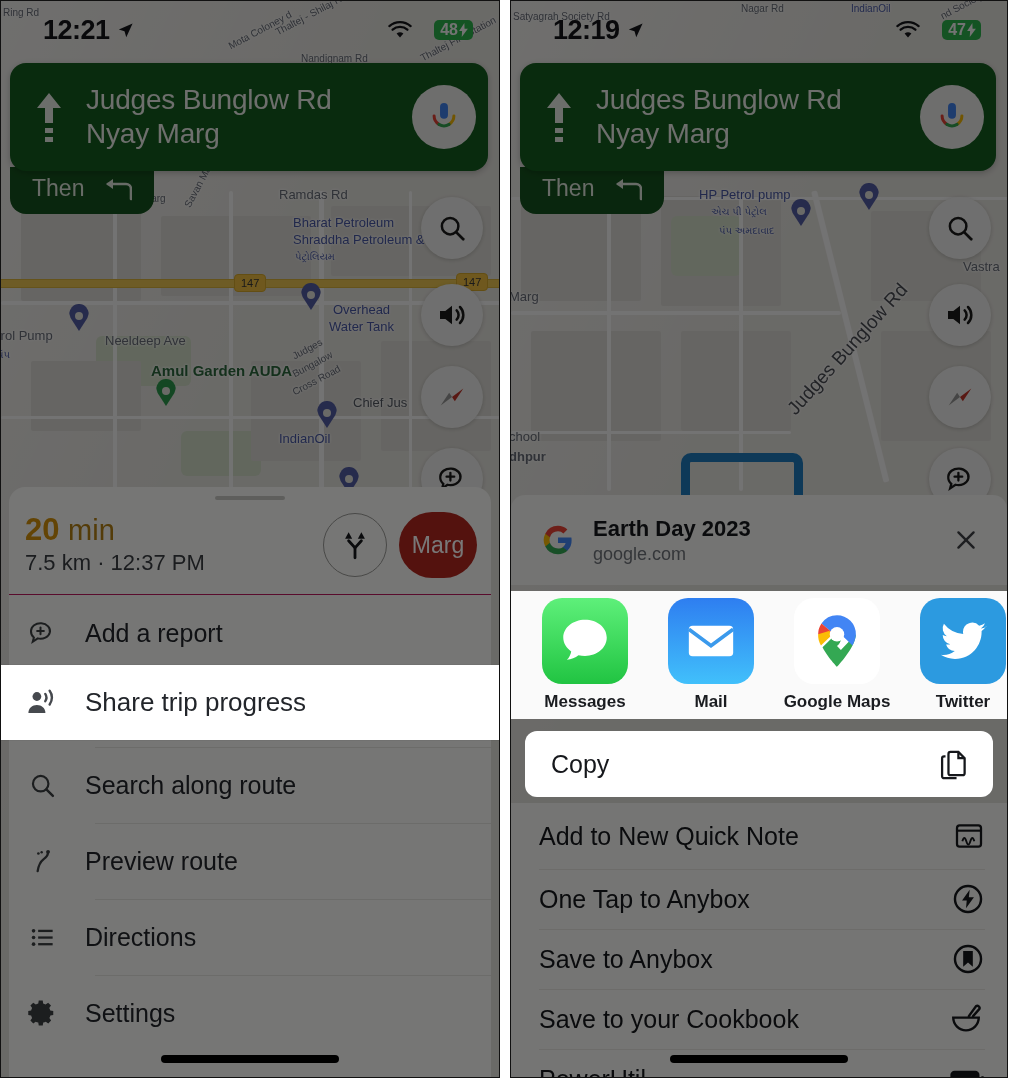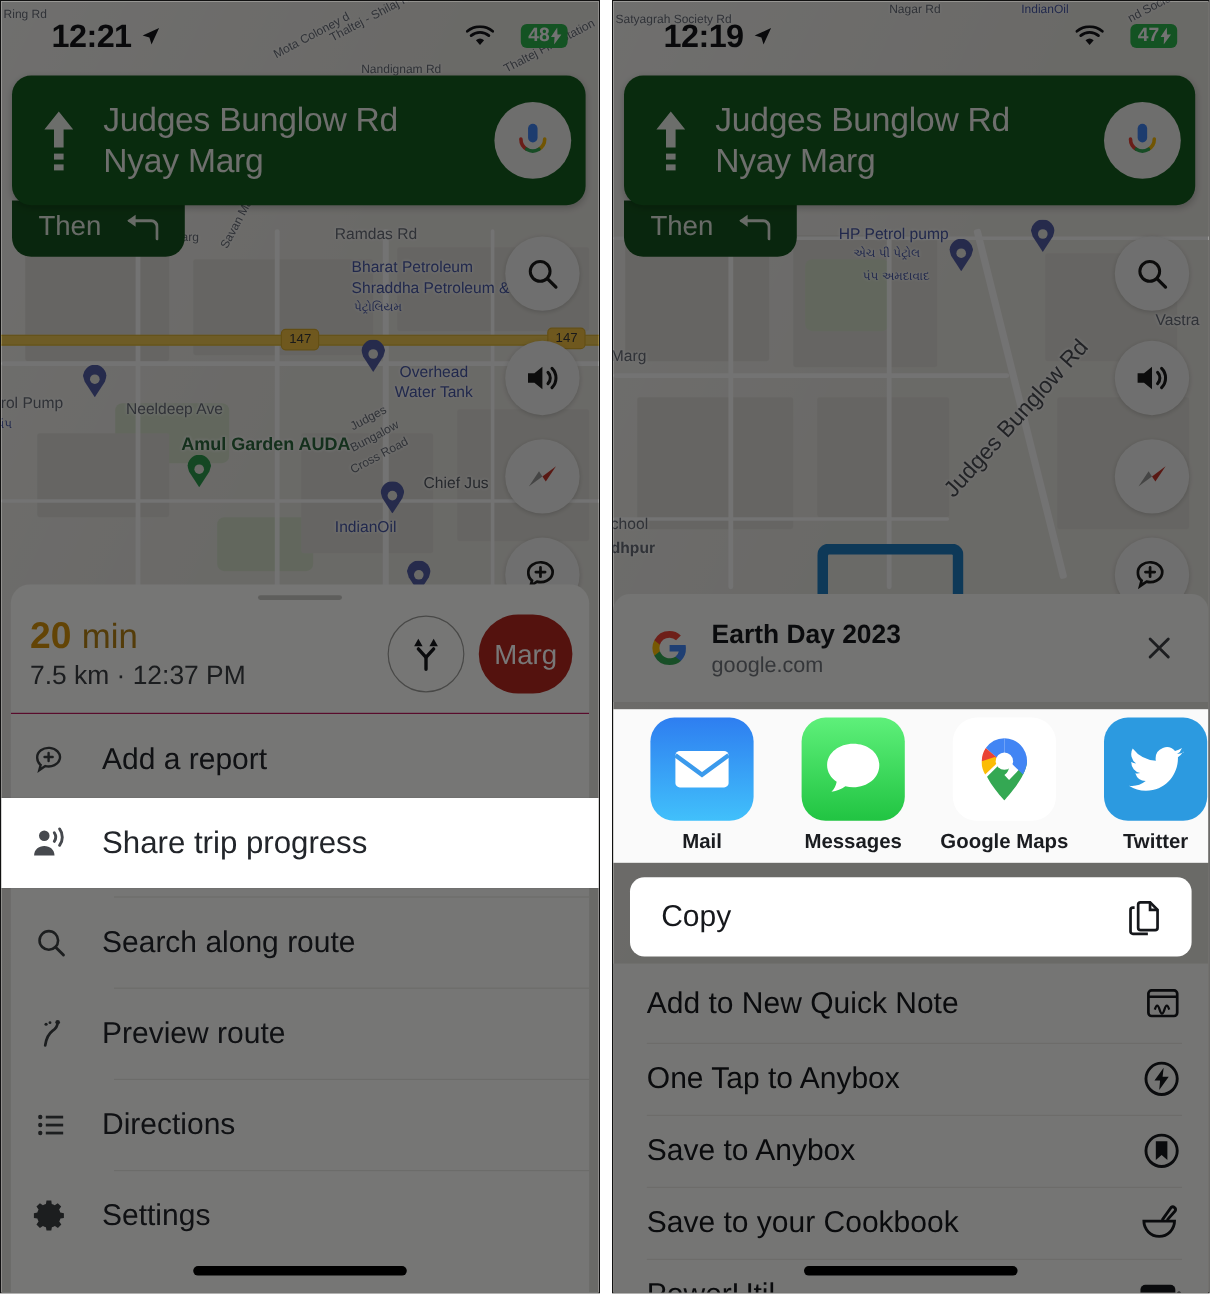--- a/index.html
+++ b/index.html
@@ -690,36 +690,36 @@
         <div class="close-x">
           <svg width="26" height="26" viewBox="0 0 24 24">
             <line x1="5" y1="5" x2="19" y2="19" stroke="#3e4045" stroke-width="2.2" stroke-linecap="round"></line>
             <line x1="19" y1="5" x2="5" y2="19" stroke="#3e4045" stroke-width="2.2" stroke-linecap="round"></line>
           </svg>
         </div>
       </div>
 
       <div class="app-row">
         <div class="app-item">
+          <div class="app-icon" style="background:linear-gradient(180deg,#5ef07a,#21c442);">
+            <svg width="58" height="58" viewBox="0 0 24 24">
+              <path d="M12 3.2c-5 0-9 3.3-9 7.4 0 2.3 1.3 4.4 3.3 5.7-.2 1.3-.9 2.6-1.8 3.5 1.8-.2 3.5-.9 4.8-1.9 .9.2 1.8.3 2.7.3 5 0 9-3.3 9-7.6s-4-7.4-9-7.4z" fill="#fff"></path>
+            </svg>
+          </div>
+          <div class="app-name">Messages</div>
+        </div>
+
+        <div class="app-item">
           <div class="app-icon" style="background:linear-gradient(180deg,#2e7ef0,#41c0fb);">
             <svg width="56" height="56" viewBox="0 0 24 24">
               <rect x="2.5" y="5.5" width="19" height="13" rx="1.6" fill="#fff"></rect>
               <path d="M2.5 7 L12 14 L21.5 7" fill="none" stroke="#3b9aec" stroke-width="1.6"></path>
             </svg>
           </div>
           <div class="app-name">Mail</div>
-        </div>
-
-        <div class="app-item">
-          <div class="app-icon" style="background:linear-gradient(180deg,#5ef07a,#21c442);">
-            <svg width="58" height="58" viewBox="0 0 24 24">
-              <path d="M12 3.2c-5 0-9 3.3-9 7.4 0 2.3 1.3 4.4 3.3 5.7-.2 1.3-.9 2.6-1.8 3.5 1.8-.2 3.5-.9 4.8-1.9 .9.2 1.8.3 2.7.3 5 0 9-3.3 9-7.6s-4-7.4-9-7.4z" fill="#fff"></path>
-            </svg>
-          </div>
-          <div class="app-name">Messages</div>
         </div>
 
         <div class="app-item">
           <div class="app-icon" style="background:#ffffff;">
             <svg width="62" height="62" viewBox="0 0 24 24">
               <path d="M12 2a7.3 7.3 0 0 0-6 3.2l4.1 3.6A3.5 3.5 0 0 1 12 8.2z" fill="#4285f4"></path>
               <path d="M6 5.2A7.3 7.3 0 0 0 4.7 9.4l4.2 1.3a3.5 3.5 0 0 1 1.2-2z" fill="#ea4335"></path>
               <path d="M4.7 9.4a7.4 7.4 0 0 0 1.1 4.3l4.6-4.4a3.5 3.5 0 0 0-1.5-1.2z" fill="#fbbc05"></path>
               <path d="M19.3 9.4c0 5-7.3 12.6-7.3 12.6S8.4 18.3 6.4 14.4l6-5.9a3.5 3.5 0 0 1 1.1 2.6 3.5 3.5 0 0 1-1.5 2.8l1.5 1.6z" fill="#34a853"></path>
               <path d="M12 2a7.3 7.3 0 0 1 7.3 7.4c0 1.3-.5 2.8-1.3 4.3l-5.4-5.2A3.5 3.5 0 0 0 12 8.2z" fill="#4285f4"></path>

